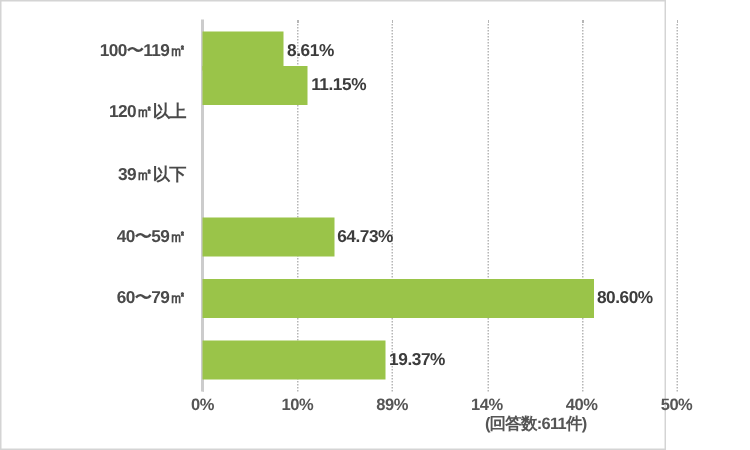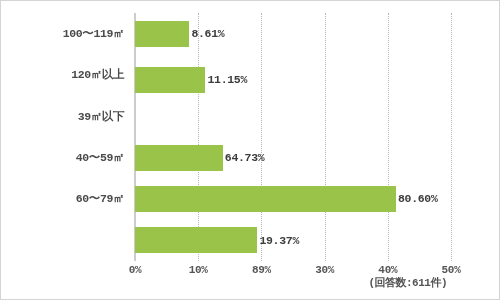--- a/index.html
+++ b/index.html
@@ -8,26 +8,25 @@
   }
   body {
     width: 500px;
     height: 300px;
     background: #ffffff;
     font-family: "Liberation Sans", "DejaVu Sans", sans-serif;
     overflow: hidden;
   }
   #chart-root {
     position: relative;
-    width: 500px;
+    width: 444px;
     height: 300px;
     box-sizing: border-box;
     border: 1px solid #d4d4d4;
     background: #ffffff;
-    font-family: Liberation Mono, monospace;
   }
 
   
   .plot-area {
     position: absolute;
     left: 134px;
     top: 12px;
     width: 316px;   
     height: 248px;
   }
@@ -158,21 +157,21 @@
     <div class="cat-label" style="top:82.66px">39㎡以下</div>
     <div class="cat-label" style="top:124px">40〜59㎡</div>
     <div class="cat-label" style="top:165.33px">60〜79㎡</div>
   </div>
 
   <div class="rows">
     <div class="bar-row" style="top:0px">
       <div class="bar" style="width: 54.4152px; background: rgb(154, 196, 73);"></div>
       <div class="bar-value">8.61%</div>
     </div>
-    <div class="bar-row" style="top:46px">
+    <div class="bar-row" style="top:23px">
       <div class="bar" style="width: 70.468px; background: rgb(154, 196, 73);"></div>
       <div class="bar-value">11.15%</div>
     </div>
     <div class="bar-row" style="top:124px">
       <div class="bar" style="width: 87.7848px; background: rgb(154, 196, 73);"></div>
       <div class="bar-value">64.73%</div>
     </div>
     <div class="bar-row" style="top:165.33px">
       <div class="bar" style="width: 260.953px; background: rgb(154, 196, 73);"></div>
       <div class="bar-value">80.60%</div>
@@ -180,20 +179,20 @@
     <div class="bar-row" style="top:206.66px">
       <div class="bar" style="width: 122.418px; background: rgb(154, 196, 73);"></div>
       <div class="bar-value">19.37%</div>
     </div>
   </div>
 
   <div class="x-ticks">
     <div class="x-tick" style="left:0px">0%</div>
     <div class="x-tick" style="left:63.2px">10%</div>
     <div class="x-tick" style="left:126.4px">89%</div>
-    <div class="x-tick" style="left:189.6px">30%</div>
+    <div class="x-tick" style="left:189.6px">14%</div>
     <div class="x-tick" style="left:252.8px">40%</div>
     <div class="x-tick" style="left:316px">50%</div>
   </div>
 
   <div class="footnote">(回答数:611件)</div>
 
 </div>
 
 </body></html>

